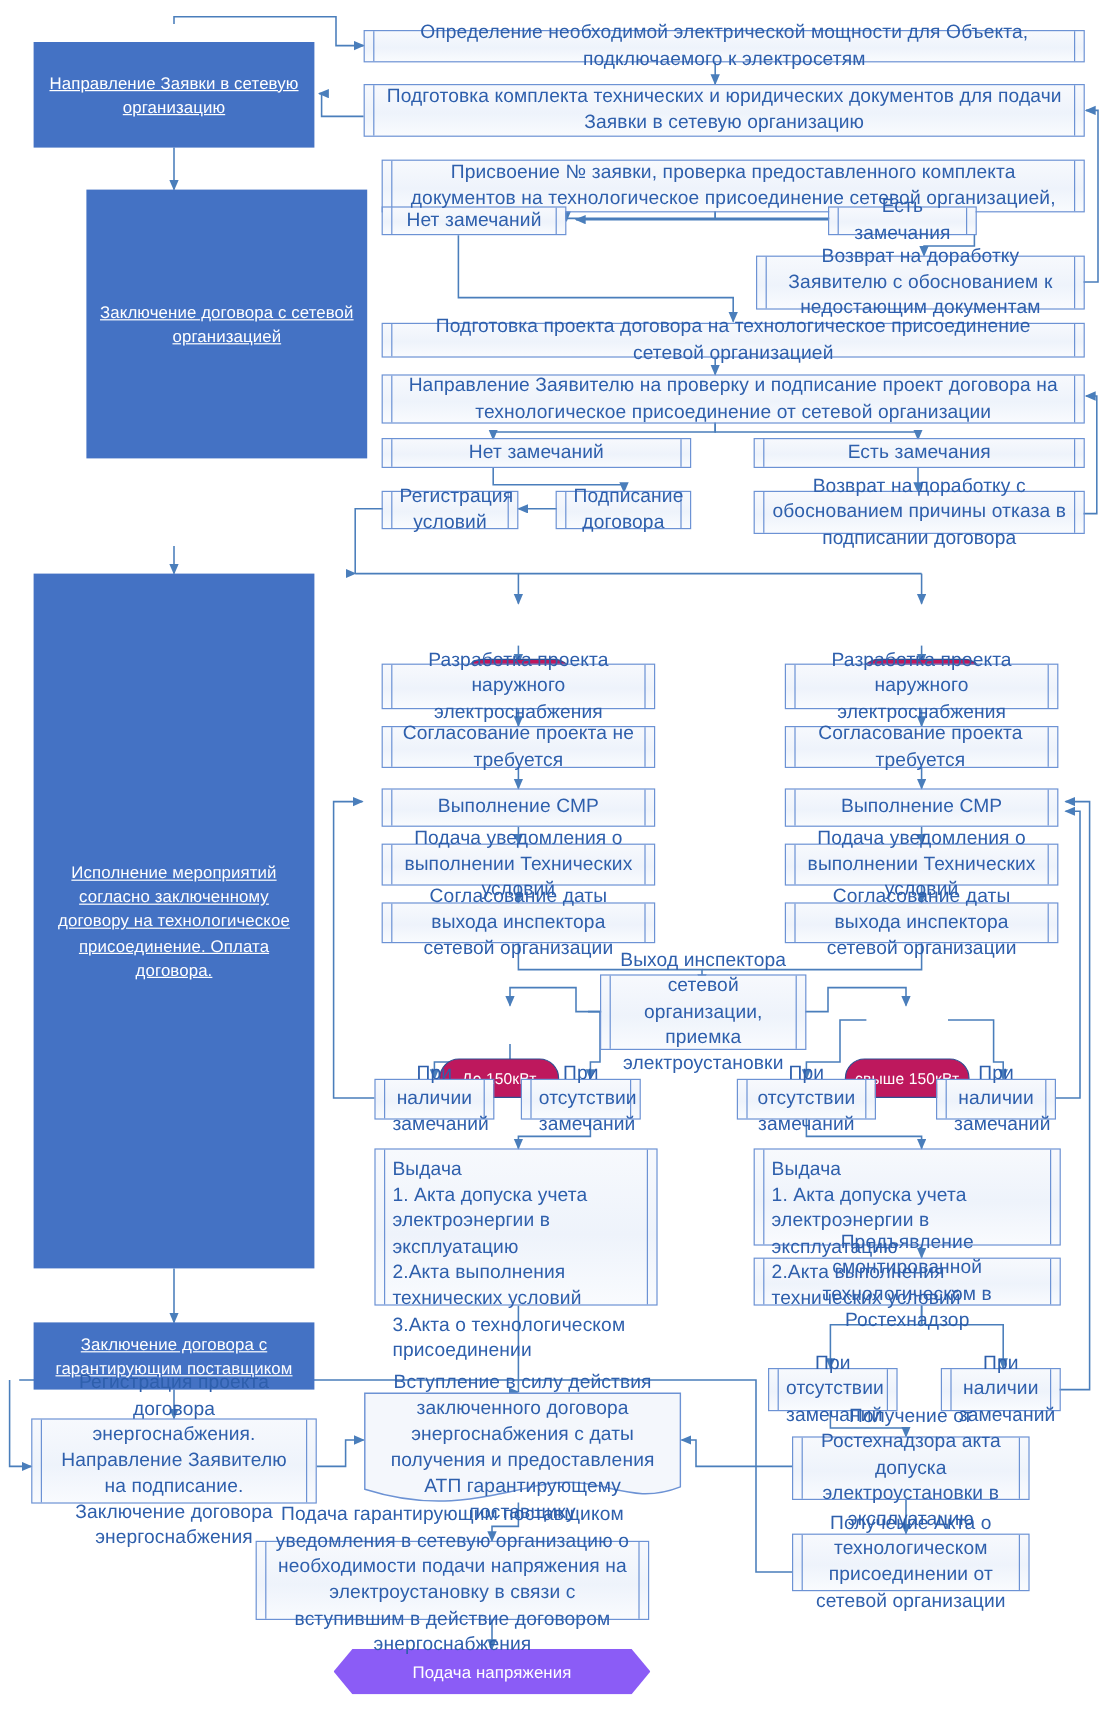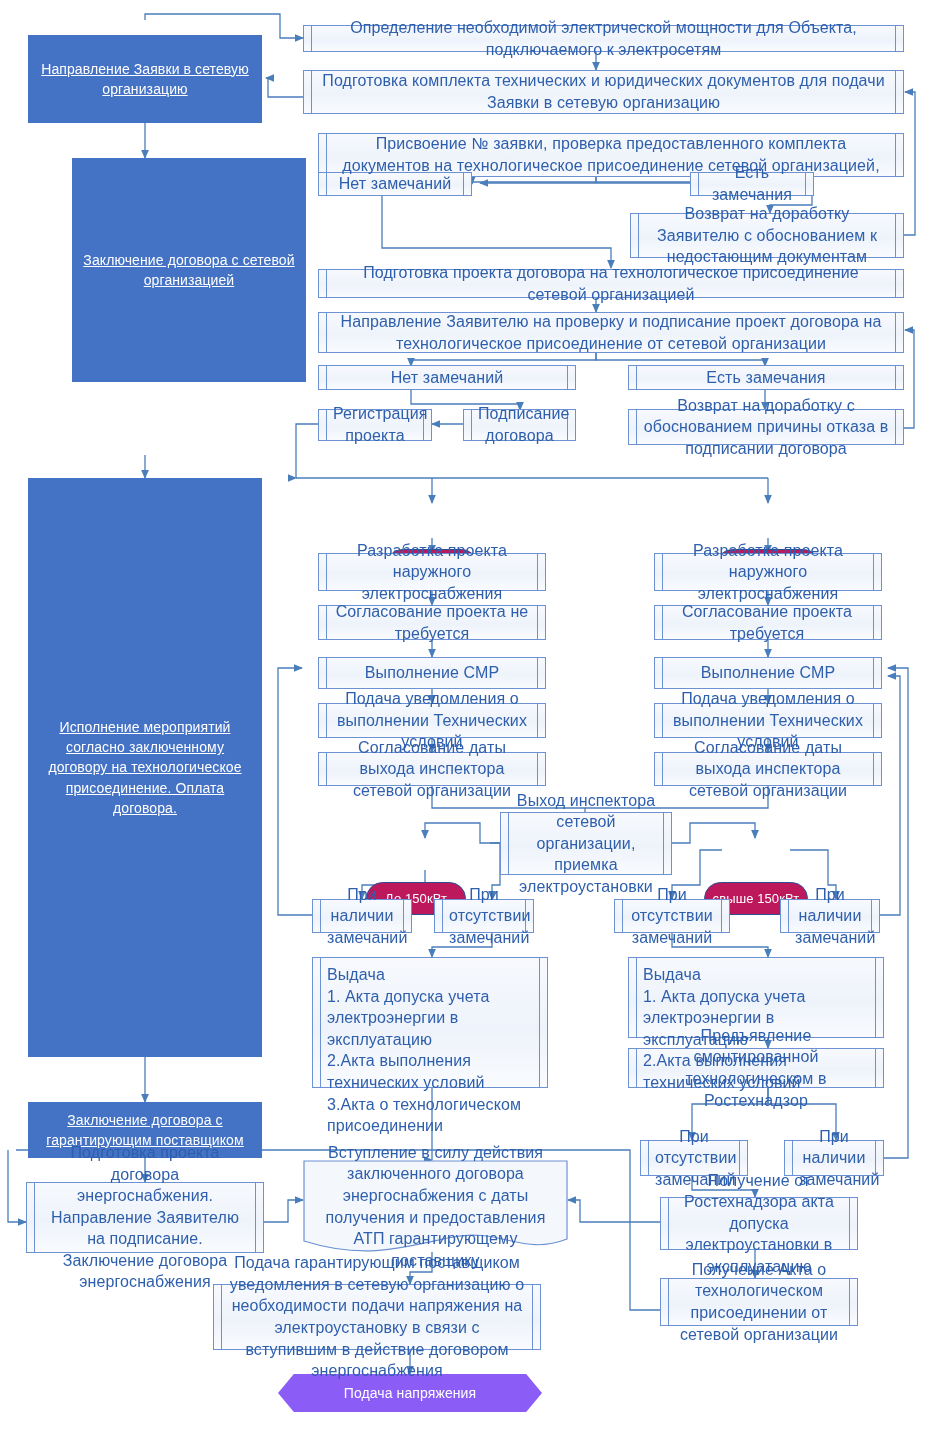--- a/index.html
+++ b/index.html
@@ -248,21 +248,21 @@
 
   <div class="node proc" style="left:318px;top:365px;width:258px;height:25px;">
     <span class="txt">Нет замечаний</span>
   </div>
 
   <div class="node proc" style="left:628px;top:365px;width:276px;height:25px;">
     <span class="txt">Есть замечания</span>
   </div>
 
   <div class="node proc" style="left:318px;top:409px;width:114px;height:32px;">
-    <span class="txt">Регистрация проекта</span>
+    <span class="txt">Регистрация условий</span>
   </div>
 
   <div class="node proc" style="left:463px;top:409px;width:113px;height:32px;">
     <span class="txt">Подписание договора</span>
   </div>
 
   <div class="node proc" style="left:628px;top:409px;width:276px;height:36px;">
     <span class="txt">Возврат на доработку с обоснованием причины отказа в подписании договора</span>
   </div>
 
@@ -356,21 +356,21 @@
 
   <div class="node proc" style="left:660px;top:1197px;width:198px;height:53px;">
     <span class="txt">Получение  от Ростехнадзора акта допуска электроустановки в эксплуатацию</span>
   </div>
 
   <div class="node proc" style="left:660px;top:1278px;width:198px;height:48px;">
     <span class="txt">Получение Акта о технологическом присоединении от сетевой организации</span>
   </div>
 
   <div class="node proc" style="left:26px;top:1182px;width:238px;height:71px;">
-    <span class="txt">Подготовка проекта договора энергоснабжения. Направление Заявителю на подписание. Заключение договора энергоснабжения</span>
+    <span class="txt">Регистрация проекта договора энергоснабжения. Направление Заявителю на подписание. Заключение договора энергоснабжения</span>
   </div>
 
   <div class="node doc" style="left:303px;top:1160px;width:265px;height:105px;">
     <svg class="docsvg" viewBox="0 0 265 105" preserveAspectRatio="none">
       <path d="M1,1 L264,1 L264,79 C218,97 198,66 145,78 C96,89 58,99 1,81 Z" fill="#F4F7FC" stroke="#6C92D4" stroke-width="1.2"></path>
     </svg>
     <span class="txt">Вступление в силу действия заключенного договора энергоснабжения с даты получения  и предоставления АТП гарантирующему поставщику</span>
   </div>
 
   <div class="node proc" style="left:213px;top:1284px;width:328px;height:66px;">

